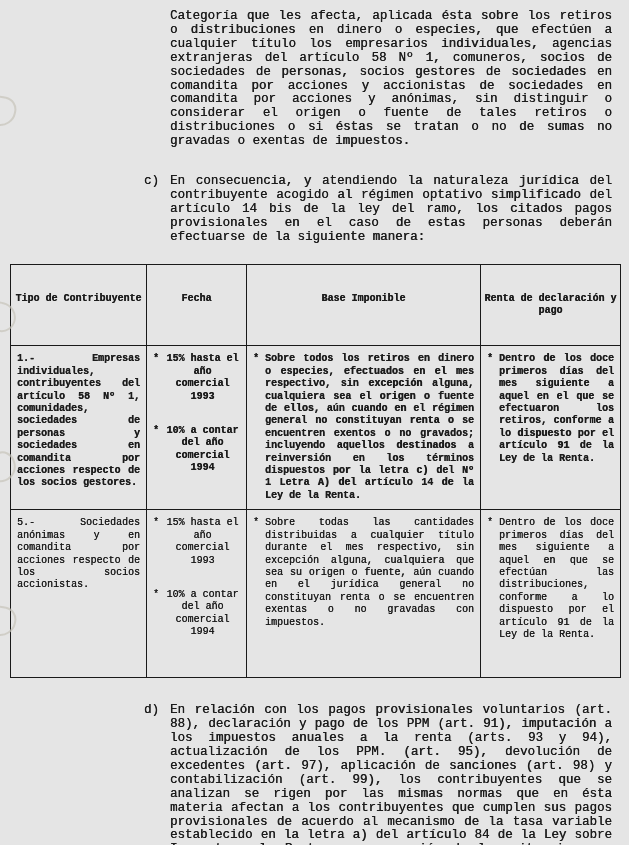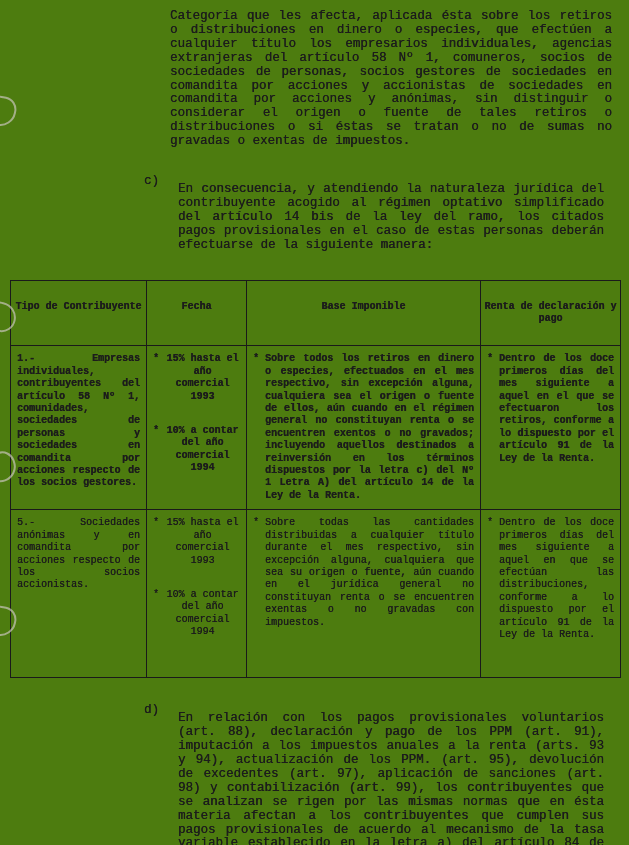--- a/index.html
+++ b/index.html
@@ -2,21 +2,21 @@
 <html><head>
 <meta charset="utf-8">
 <style>
   * { box-sizing: border-box; }
   html, body { margin: 0; padding: 0; background: #888; }
   .page {
     position: relative;
     width: 629px;
     height: 845px;
     margin: 0 auto;
-    background: #4d7c0f;
+    background: #e5e5e5;
     overflow: hidden;
     font-family: "Liberation Mono", "DejaVu Sans Mono", monospace;
     color: #1c1c1c;
     text-shadow: 0.35px 0 0 currentColor; 
   }
   
   .scan-mark {
     position: absolute;
     left: -14px;
     width: 30px;
@@ -38,39 +38,39 @@
     text-align: justify;
     white-space: normal;
   }
   .lettered {
     display: flex;
     margin: 26px 17px 0 144px;
     font-size: 12.5px;
     line-height: 13.9px;
   }
   .lettered .letter { flex: 0 0 26px; }
-  .lettered .ltext { flex: 1; text-align: justify; margin: 8px; }
+  .lettered .ltext { flex: 1; text-align: justify; margin: 0; }
 
   table.doc-table {
     margin: 19px 9px 0 10px;
     width: 610px;
     border-collapse: collapse;
     font-size: 10px;
     line-height: 12.4px;
     table-layout: fixed;
   }
   table.doc-table th, table.doc-table td {
     border: 1.6px solid #1a1a1a;
     vertical-align: top;
     padding: 7px 6px;
   }
   table.doc-table th {
     font-size: 10px;
     text-align: center;
-    padding: 20px 3px;
+    padding: 28px 3px;
     font-weight: bold;
   }
   col.c-tipo  { width: 136px; }
   col.c-tasa  { width: 100px; }
   col.c-base  { width: 234px; }
   col.c-fecha { width: 140px; }
 
   td.tipo { text-align: justify; padding: 7px 4px 7px 3px; }
   tr.r1 > td { height: 158px; font-weight: bold; }
   tr.r2 > td { height: 168px; }

